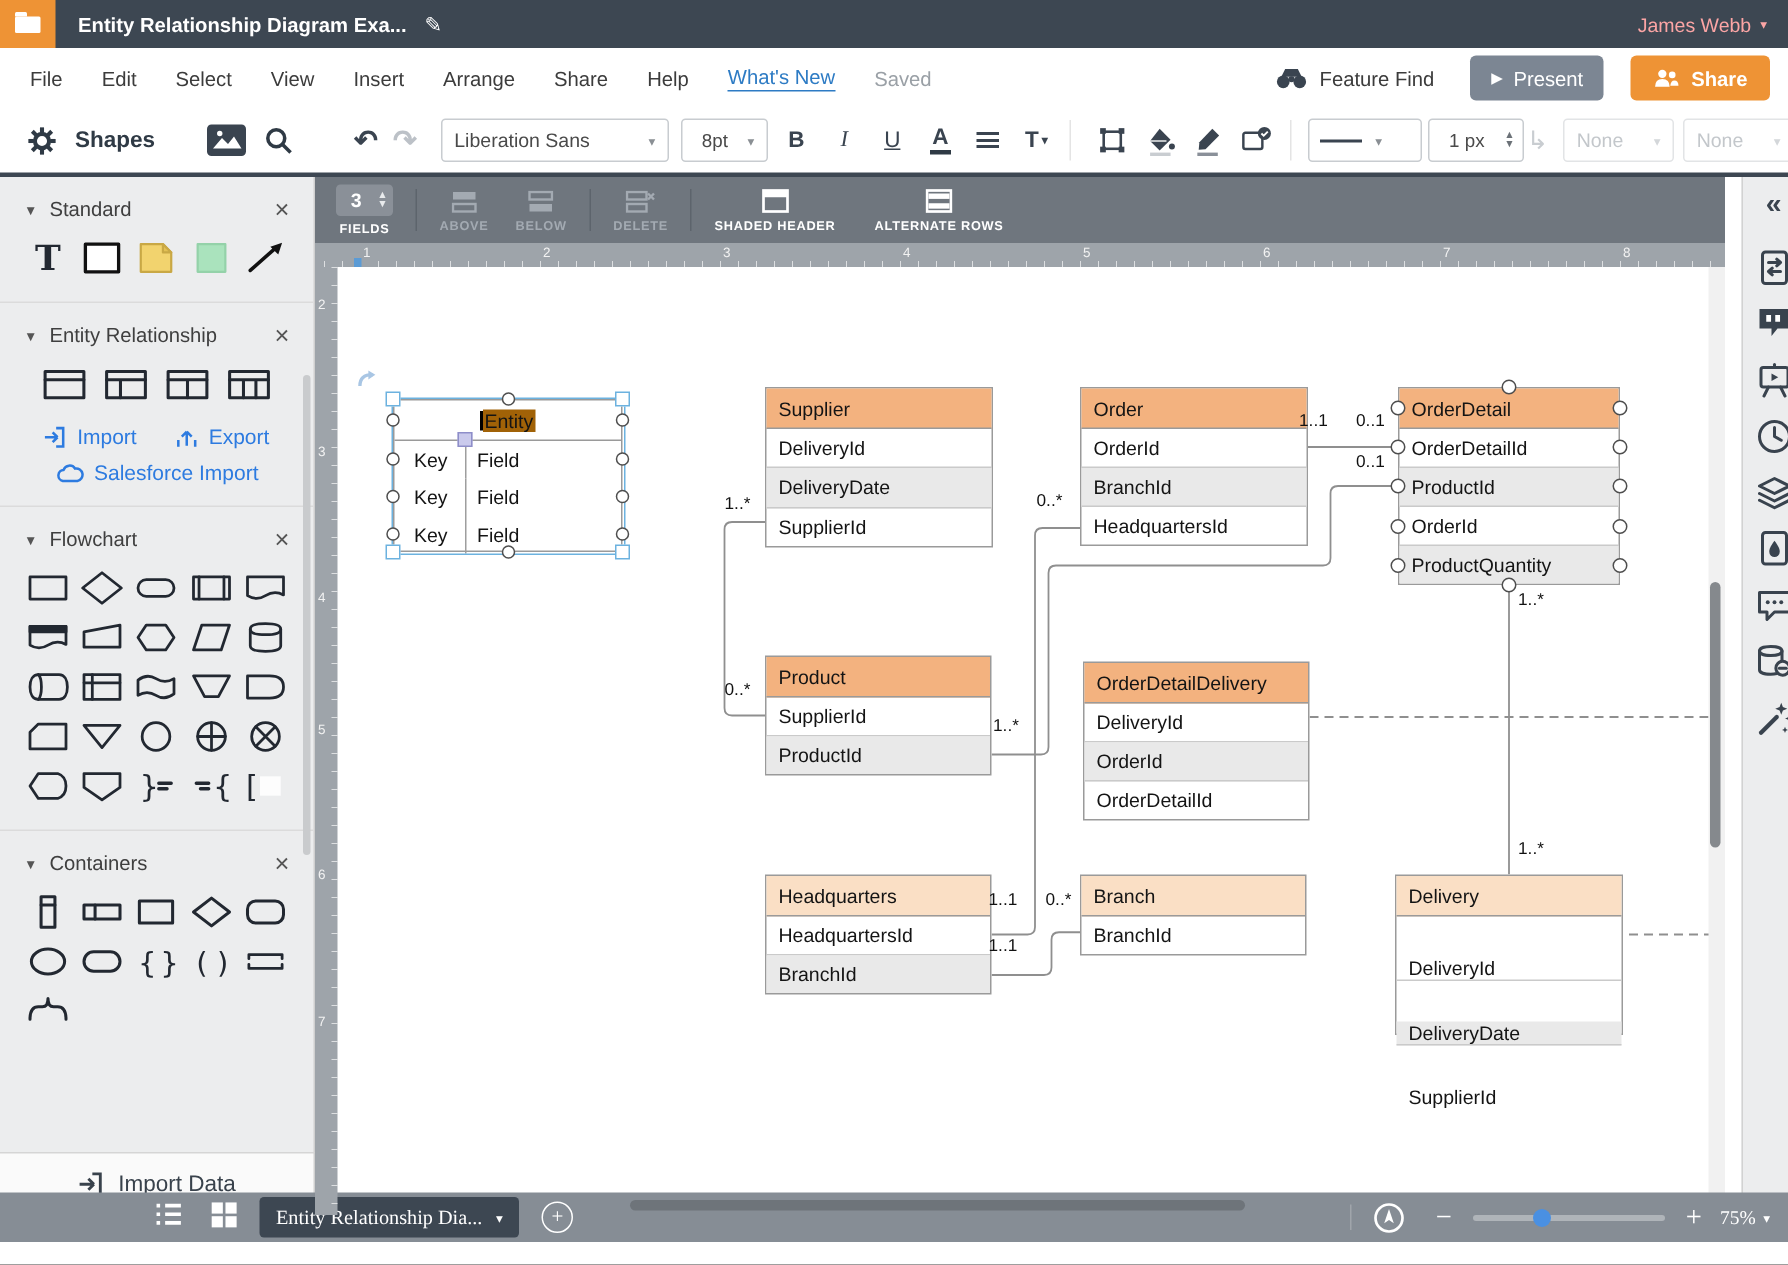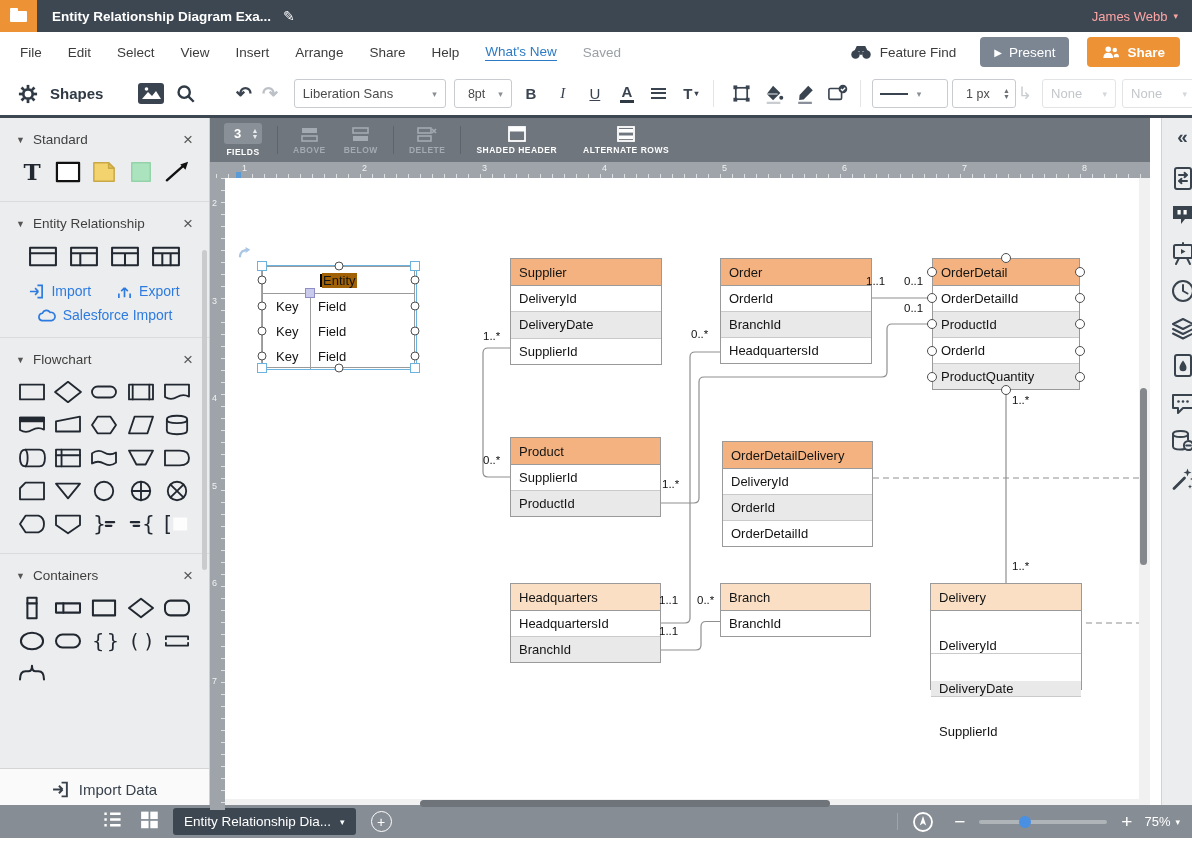--- a/index.html
+++ b/index.html
@@ -118,21 +118,21 @@
   
   .h-track{position:absolute;left:15px;bottom:0;width:925px;height:11px;background:#F1F1F1;}
   .h-thumb{position:absolute;left:210px;top:638px;width:410px;height:7px;background:#6E747A;border-radius:4px;z-index:6;cursor:pointer;}
   .v-track{position:absolute;right:0;top:16px;width:11px;height:632px;background:#F1F1F1;}
   .v-thumb{position:absolute;left:930px;top:226px;width:7px;height:177px;background:#85898D;border-radius:4px;z-index:6;cursor:pointer;}
   
   .right-panel{position:absolute;right:0;top:118px;width:42px;height:692px;background:#ECEDEE;border-left:1px solid #D2D2D2;box-sizing:border-box;display:flex;flex-direction:column;align-items:center;}
   .rp-collapse{font-size:19px;font-weight:bold;color:#39434E;margin:8px 0 6px 0;cursor:pointer;}
   .rp-icon{width:26px;height:26px;margin:11.5px 0;color:#39434E;cursor:pointer;}
   
-  .bottombar{position:absolute;left:0;bottom:5px;width:1192px;height:33px;background:#868D95;display:flex;align-items:center;color:#fff;}
+  .bottombar{position:absolute;left:0;bottom:15px;width:1192px;height:33px;background:#868D95;display:flex;align-items:center;color:#fff;font-family:Liberation Serif, serif;}
   .bb-list{margin-left:100px;cursor:pointer;}
   .bb-grid{margin-left:14px;cursor:pointer;}
   .page-tab{background:#3D4752;border-radius:3px;height:27px;display:flex;align-items:center;padding:0 11px;margin-left:13px;font-size:13.5px;gap:9px;cursor:pointer;}
   .add-page{width:19px;height:19px;border:1.7px solid #fff;border-radius:50%;margin-left:15px;display:flex;align-items:center;justify-content:center;font-size:14px;line-height:1;cursor:pointer;box-sizing:content-box;}
   .bb-right{margin-left:auto;display:flex;align-items:center;margin-right:12px;}
   .bb-div{width:1px;height:17px;background:#A0A5AB;margin-right:14px;}
   .bb-compass{cursor:pointer;margin-right:14px;display:flex;}
   .bb-minus,.bb-plus{font-size:19px;cursor:pointer;padding:0 6px;}
   .zoom-slider{width:128px;height:4px;background:#AFB4B9;border-radius:2px;position:relative;margin:0 8px;cursor:pointer;}
   .zoom-thumb{position:absolute;left:36%;top:50%;transform:translate(-50%,-50%);width:12px;height:12px;border-radius:50%;background:#4A90E2;}

